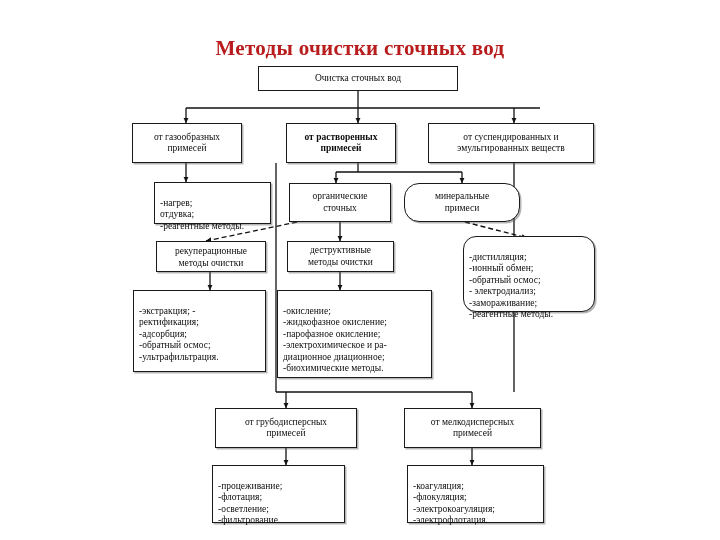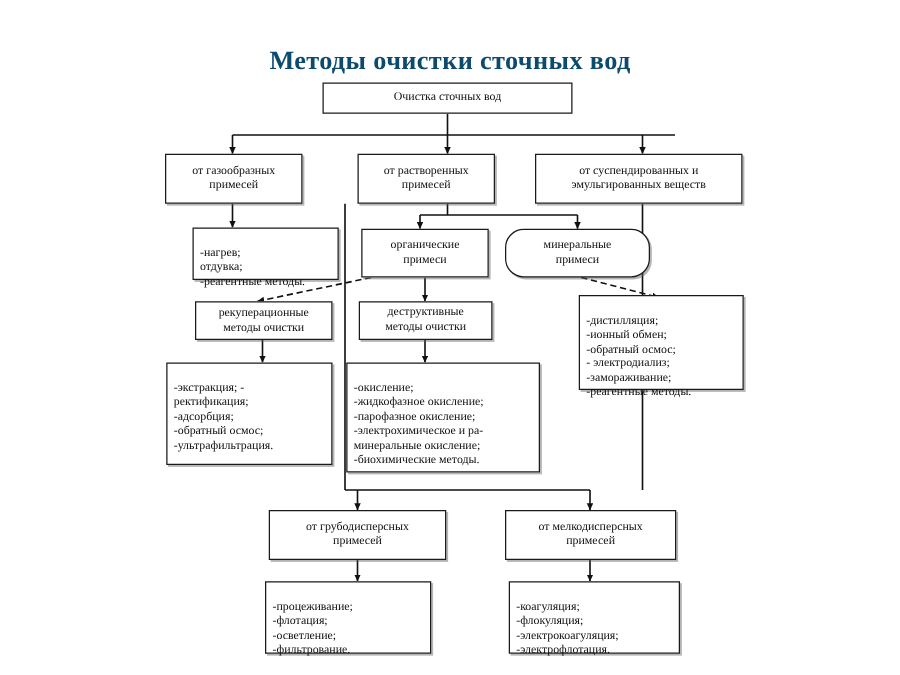--- a/index.html
+++ b/index.html
@@ -20,21 +20,21 @@
   }
   #title {
     position: absolute;
     left: 0;
     top: 36px;
     width: 720px;
     text-align: center;
     font-family: "Liberation Serif", "DejaVu Serif", serif;
     font-size: 21px;
     font-weight: bold;
-    color: #0c4a6e;
+    color: #b91c1c;
     letter-spacing: 0.3px;
   }
   .canvas {
     position: absolute;
     left: 0;
     top: 0;
     width: 584px;
     height: 540px;
     padding-left: 48px;
   }
@@ -128,57 +128,57 @@
 
     <div class="node center plain" style="left:258px; top:66px; width:200px; height:25px;">
       <span>Очистка сточных вод</span>
     </div>
 
     <div class="node center" style="left:132px; top:123px; width:110px; height:40px;">
       <span>от газообразных
 примесей</span>
     </div>
 
-    <div class="node center" style="left:286px; top:123px; width:110px; height:40px;">
+    <div class="node center" style="left:286px; top:123px; width:110px; height:40px;font-weight:bold;">
       <span>от растворенных
 примесей</span>
     </div>
 
     <div class="node center" style="left:428px; top:123px; width:166px; height:40px;">
       <span>от суспендированных и
 эмульгированных веществ</span>
     </div>
 
     <div class="node list" style="left:130px; top:182px; width:117px; height:42px;margin-left:24px;">
       <span>-нагрев;
  отдувка;
 -реагентные методы.</span>
     </div>
 
     <div class="node center" style="left:289px; top:183px; width:102px; height:39px;">
       <span>органические
-примеси</span>
+сточных</span>
     </div>
 
     <div class="node center" style="left:404px; top:183px; width:116px; height:39px;border-radius:15px;">
       <span>минеральные
 примеси</span>
     </div>
 
     <div class="node center" style="left:156px; top:241px; width:110px; height:31px;align-items:flex-end;">
       <span>рекуперационные
 методы очистки</span>
     </div>
 
     <div class="node center" style="left:287px; top:241px; width:107px; height:31px;">
       <span>деструктивные
 методы очистки</span>
     </div>
 
-    <div class="node list" style="left:463px; top:236px; width:132px; height:76px;">
+    <div class="node list" style="left:463px; top:236px; width:132px; height:76px;border-radius:13px;">
       <span>-дистилляция;
 -ионный обмен;
 -обратный осмос;
 - электродиализ;
 -замораживание;
 -реагентные методы.</span>
     </div>
 
     <div class="node list" style="left:133px; top:290px; width:133px; height:82px;">
       <span>-экстракция; -
@@ -186,21 +186,21 @@
 -адсорбция;
 -обратный осмос;
 -ультрафильтрация.</span>
     </div>
 
     <div class="node list" style="left:277px; top:290px; width:155px; height:88px;">
       <span>-окисление;
 -жидкофазное окисление;
  -парофазное окисление;
 -электрохимическое и ра-
-минеральные окисление;
+диационное диационное;
 -биохимические методы.</span>
     </div>
 
     <div class="node center" style="left:215px; top:408px; width:142px; height:40px;">
       <span>от грубодисперсных
 примесей</span>
     </div>
 
     <div class="node center" style="left:404px; top:408px; width:137px; height:40px;">
       <span>от мелкодисперсных

